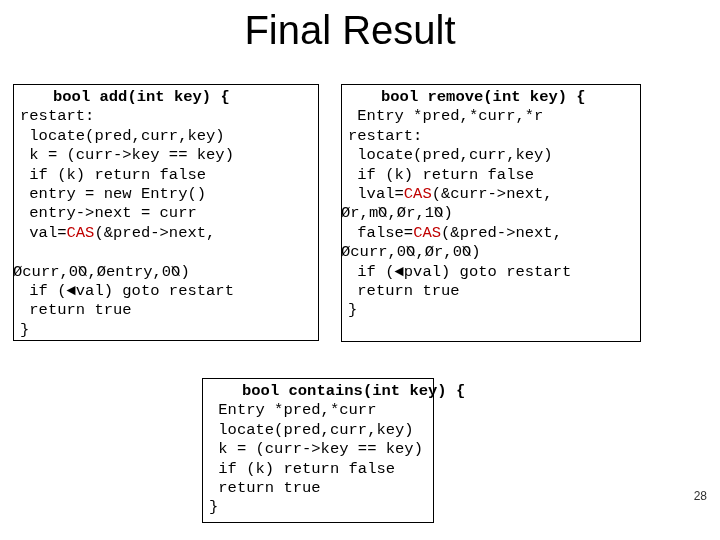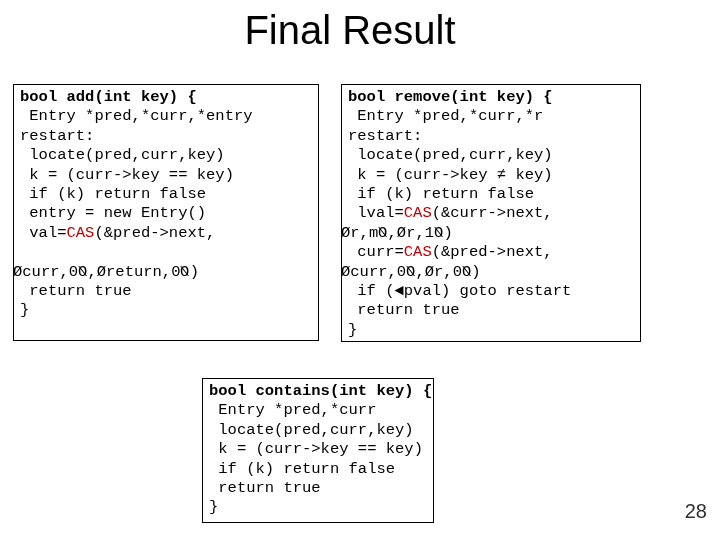--- a/index.html
+++ b/index.html
@@ -9,57 +9,57 @@
          font-size:40px;font-weight:400;color:#000;
          font-family:"Liberation Sans","DejaVu Sans",sans-serif;}
   .codebox{position:absolute;box-sizing:border-box;border:1.5px solid #000;
            padding:3px 0 0 6px;background:transparent;color:#000;
            font-family:"Liberation Mono","DejaVu Sans Mono","DejaVu Sans",monospace;
            font-size:15.5px;}
   .box-add{left:13px;top:84px;width:306px;height:257px;}
   .box-remove{left:341px;top:84px;width:300px;height:258px;}
   .box-contains{left:202px;top:378px;width:232px;height:145px;}
   .ln{white-space:pre;height:19.4px;line-height:19.4px;}
-  .ln.b{font-weight:bold;}
+  .ln.b{font-weight:bold;margin-left:33px;}
   .ln.neg{margin-left:-7px;}
   .r{color:var(--accent,#c00000);font-weight:normal;}
   .f{display:inline-block;transform:scaleX(-1);}
-  .pagenum{position:absolute;right:13px;top:500px;font-size:20px;color:#303030;
+  .pagenum{position:absolute;right:13px;top:489px;font-size:12px;color:#303030;
            font-family:"Liberation Sans",sans-serif;}
 </style>
 </head>
 <body>
 
 <div class="slide">
   <h1 class="title">Final Result</h1>
 
   <div class="codebox box-add">
       <div class="ln b"><span>bool add(int key) {</span></div>
-      <div class="ln"><span> Entry *pred,*curr,*entry</span></div>
       <div class="ln"><span>restart:</span></div>
       <div class="ln"><span> locate(pred,curr,key)</span></div>
       <div class="ln"><span> k = (curr-&gt;key == key)</span></div>
       <div class="ln"><span> if (k) return false</span></div>
       <div class="ln"><span> entry = new Entry()</span></div>
+      <div class="ln"><span> entry-&gt;next = curr</span></div>
       <div class="ln"><span> val=</span><span class="r">CAS</span><span>(&amp;pred-&gt;next,</span></div>
       <div class="ln"><span></span></div>
-      <div class="ln neg"><span>Ø</span><span>curr,0</span><span class="f">Ø</span><span>,</span><span>Ø</span><span>return,0</span><span class="f">Ø</span><span>)</span></div>
+      <div class="ln neg"><span>Ø</span><span>curr,0</span><span class="f">Ø</span><span>,</span><span>Ø</span><span>entry,0</span><span class="f">Ø</span><span>)</span></div>
+      <div class="ln"><span> if (◄val) goto restart</span></div>
       <div class="ln"><span> return true</span></div>
       <div class="ln"><span>}</span></div>
     </div>
   <div class="codebox box-remove">
       <div class="ln b"><span>bool remove(int key) {</span></div>
       <div class="ln"><span> Entry *pred,*curr,*r</span></div>
       <div class="ln"><span>restart:</span></div>
       <div class="ln"><span> locate(pred,curr,key)</span></div>
-      <div class="ln"><span> k = (curr-&gt;key ≠ key)</span></div>
       <div class="ln"><span> if (k) return false</span></div>
       <div class="ln"><span> lval=</span><span class="r">CAS</span><span>(&amp;curr-&gt;next,</span></div>
       <div class="ln neg"><span>Ø</span><span>r,m</span><span class="f">Ø</span><span>,</span><span>Ø</span><span>r,1</span><span class="f">Ø</span><span>)</span></div>
-      <div class="ln"><span> curr=</span><span class="r">CAS</span><span>(&amp;pred-&gt;next,</span></div>
+      <div class="ln"><span> false=</span><span class="r">CAS</span><span>(&amp;pred-&gt;next,</span></div>
       <div class="ln neg"><span>Ø</span><span>curr,0</span><span class="f">Ø</span><span>,</span><span>Ø</span><span>r,0</span><span class="f">Ø</span><span>)</span></div>
       <div class="ln"><span> if (◄pval) goto restart</span></div>
       <div class="ln"><span> return true</span></div>
       <div class="ln"><span>}</span></div>
     </div>
   <div class="codebox box-contains">
       <div class="ln b"><span>bool contains(int key) {</span></div>
       <div class="ln"><span> Entry *pred,*curr</span></div>
       <div class="ln"><span> locate(pred,curr,key)</span></div>
       <div class="ln"><span> k = (curr-&gt;key == key)</span></div>

